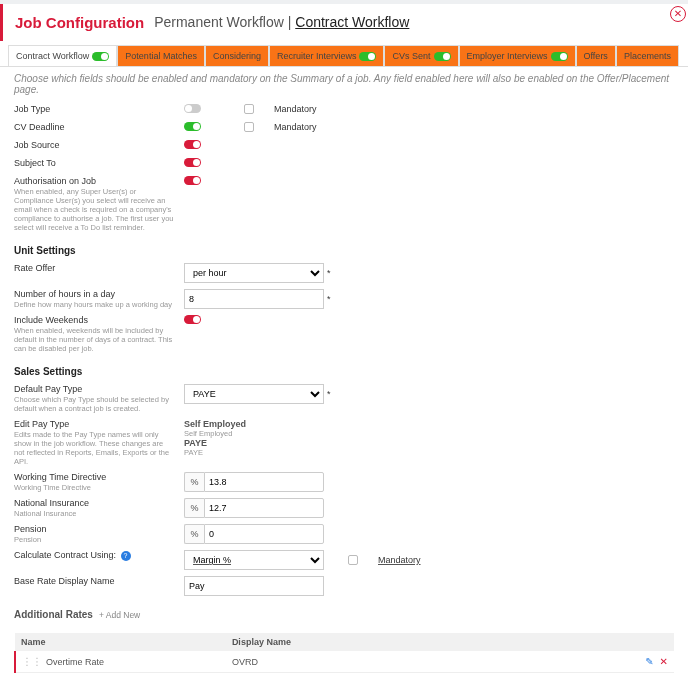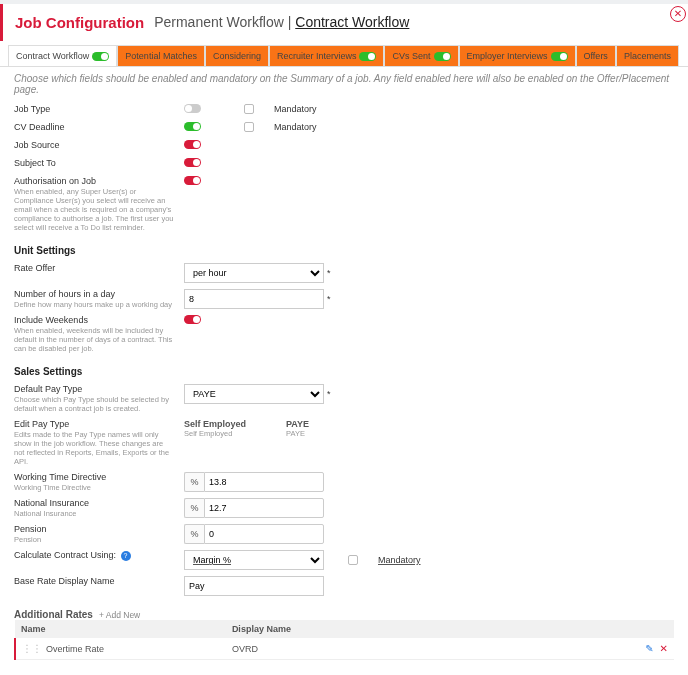--- a/index.html
+++ b/index.html
@@ -30,25 +30,25 @@
   .extra { display:flex; align-items:center; gap:20px; font-size:9px; color:#333;}
   .chk { width:10px; height:10px; border:1px solid #bbb; border-radius:2px; display:inline-block;}
   .section-h { font-weight:bold; font-size:10px; color:#222; padding: 10px 0 4px; }
   .input, select { height:20px; font-size:9px; padding: 0 4px; border:1px solid #ccc; border-radius:0; background:#fff;}
   .sel-wide { width:140px; }
   .inp-wide { width:140px;}
   .req { margin-left:3px; color:#333;}
   .percent-group { display:flex; align-items:center; }
   .percent-group .pfx { width:20px; height:20px; border:1px solid #ccc; border-right:none; border-radius:2px 0 0 2px; background:#fafafa; display:flex; align-items:center; justify-content:center; font-size:9px;}
   .percent-group .pin { width:120px; border-radius:0 2px 2px 0;}
-  .edit-pay { display:flex; gap:40px; font-size:9px;}
+  .edit-pay { display:flex; font-size:9px;flex-direction:column;}
   .edit-pay .col { }
   .edit-pay .col .h { font-weight:bold; font-size:9px;}
   .edit-pay .col .s { font-size:7.5px; color:#999;}
-  .add-rates-h { display:flex; align-items:center; gap:6px; font-size:10px; font-weight:bold; padding:10px 0 0;}
+  .add-rates-h { display:flex; align-items:center; gap:6px; font-size:10px; font-weight:bold; padding:10px 0 13px;}
   .add-new { font-size:8.5px; font-weight:normal; color:#888; cursor:pointer;}
   .add-new::before { content:"+ "; }
   .tbl { width:100%; border-collapse:collapse; font-size:9px;}
   .tbl th { text-align:left; background:#f1f1f1; font-weight:bold; padding:4px 6px; font-size:9px;}
   .tbl td { padding:5px 6px; border-bottom:1px solid #eee; }
   .tbl tr.data td:first-child { border-left:2px solid #d81b3a; }
   .drag { color:#bbb; font-size:10px; margin-right:4px;}
   .row-actions { text-align:right; white-space:nowrap;}
   .row-actions .ed { color:#2a7de1; cursor:pointer; font-size:10px;}
   .row-actions .del { color:#d81b3a; cursor:pointer; font-size:10px; margin-left:6px;}

